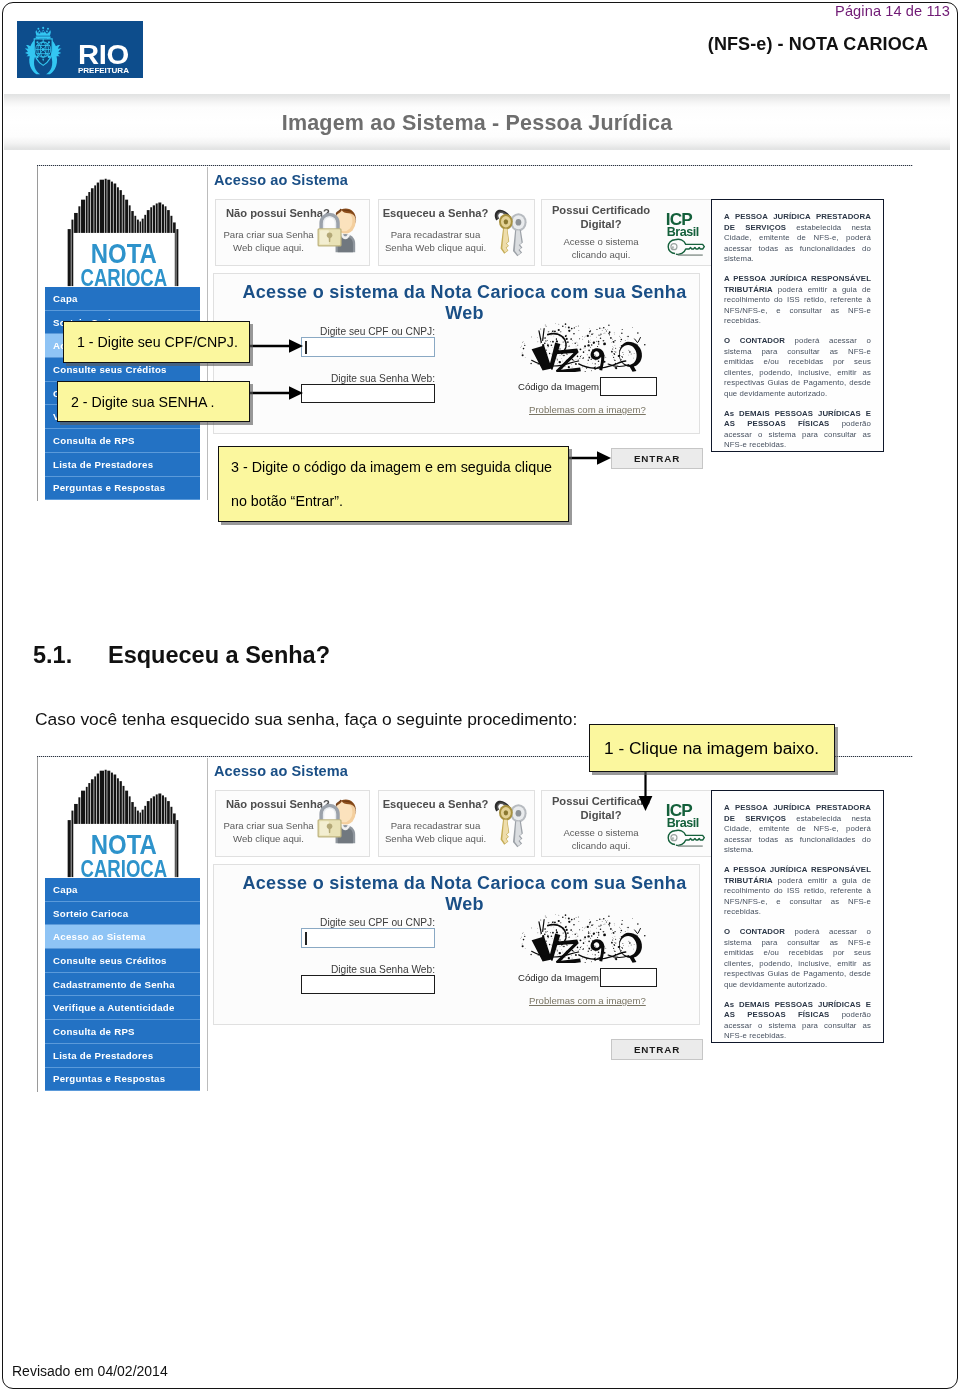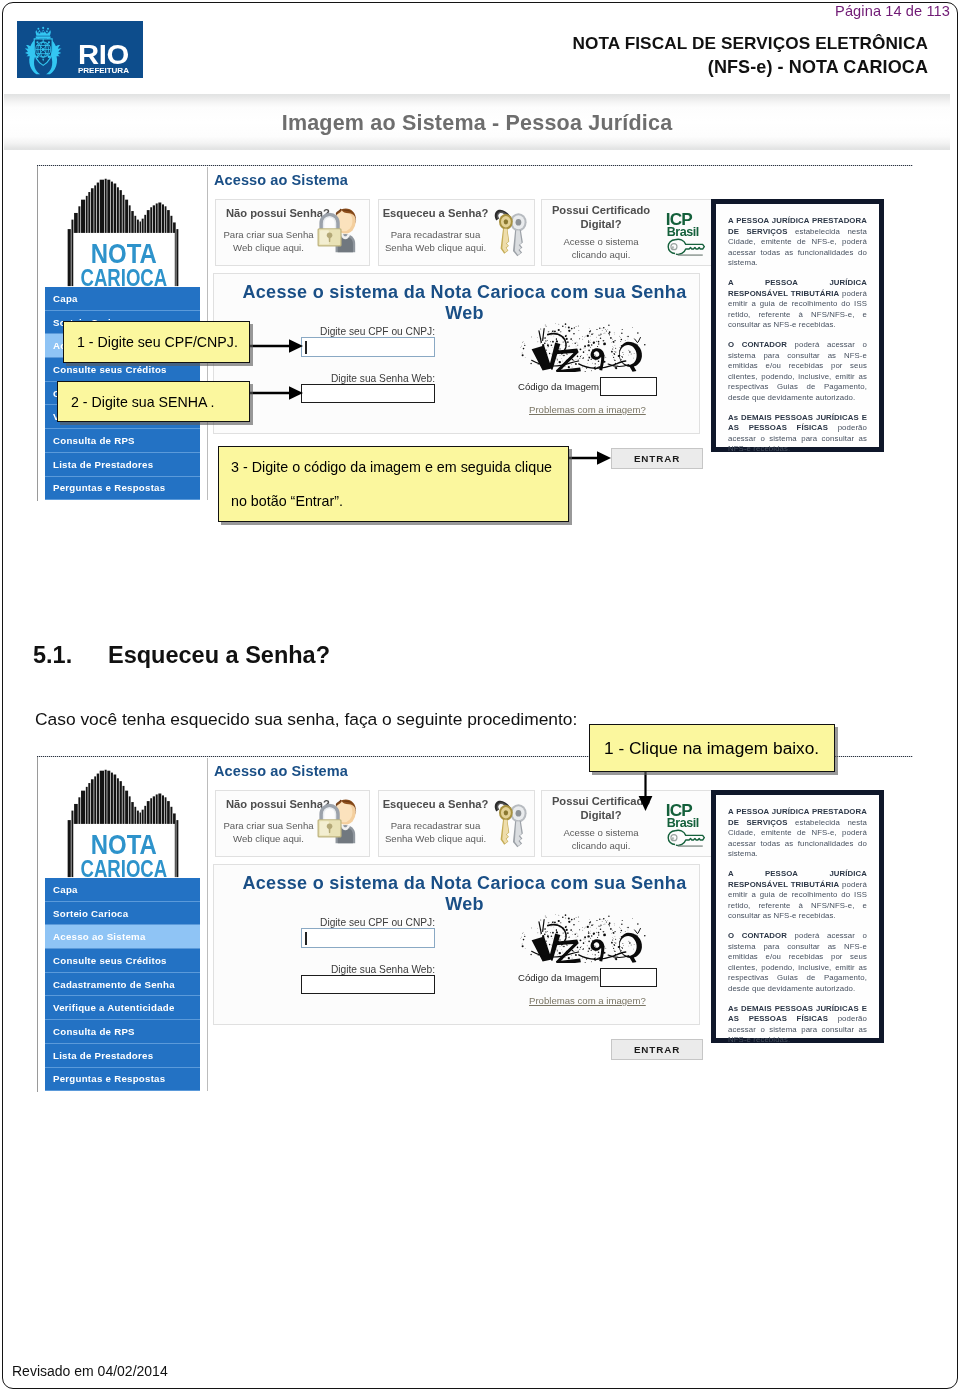--- a/index.html
+++ b/index.html
@@ -63,21 +63,21 @@
   .panel{position:absolute;left:5px;top:107px;width:487px;height:161px;border:1px solid #e0e0e0;background:#fcfcfc;box-sizing:border-box;}
   .panel-h{position:absolute;left:8px;top:8px;width:100%;text-align:center;font-size:18px;font-weight:bold;color:#1a4f86;letter-spacing:.3px;}
   .fld-lab{position:absolute;font-size:10.2px;color:#3b3b3b;text-align:right;}
   .fld{position:absolute;background:#fff;box-sizing:border-box;}
   .cap-img{position:absolute;}
   .cap-lab{position:absolute;font-size:9.6px;color:#222;white-space:nowrap;}
   .cap-help{position:absolute;font-size:9.6px;color:#7a7564;text-decoration:underline;white-space:nowrap;}
   .entrar{position:absolute;left:403px;top:282px;width:90px;height:19px;border:1px solid #c6c6c6;background:#ebebeb;
           display:flex;align-items:center;justify-content:center;font-size:9.8px;font-weight:bold;color:#1b1b1b;letter-spacing:.9px;}
 
-  .infobox{position:absolute;left:503px;top:33px;width:173px;height:253px;border:5px solid #0f172a;background:#fefefe;box-sizing:border-box;padding:12px 12px 0 12px;}
+  .infobox{position:absolute;left:503px;top:33px;width:173px;height:253px;border:1px solid #0f172a;background:#fefefe;box-sizing:border-box;padding:12px 12px 0 12px;}
   .infobox p{margin:0 0 9px 0;font-size:7.8px;line-height:10.6px;color:#46505f;text-align:justify;letter-spacing:.1px;}
   .infobox b{font-weight:bold;color:#2c3747;}
 
   
   .callout{position:absolute;background:#fbf79e;border:1.6px solid #111;box-sizing:border-box;
            box-shadow:3px 3px 0 rgba(90,90,90,.62);color:#000;}
   .callout .ctext{position:absolute;left:0;top:0;width:100%;height:100%;display:flex;align-items:center;
                   justify-content:flex-start;padding-left:13px;box-sizing:border-box;font-size:14.2px;white-space:nowrap;}
   .callout.co4 .ctext{font-size:17.3px;padding-left:14px;}
   .callout .ctext2{flex-direction:column;align-items:flex-start;justify-content:center;padding-left:12px;box-sizing:border-box;gap:18px;font-size:14.3px;white-space:nowrap;}
@@ -129,21 +129,20 @@
         <rect x="19" y="14.8" width="1.2" height="3.4"></rect>
       </g>
     </g>
     <text x="61" y="42.5" font-family="'Liberation Sans',sans-serif" font-size="27" font-weight="bold" fill="#ffffff" letter-spacing="-0.3" textLength="51" lengthAdjust="spacingAndGlyphs">RIO</text>
     <text x="61" y="51.5" font-family="'Liberation Sans',sans-serif" font-size="8.1" font-weight="bold" fill="#ffffff" textLength="51" lengthAdjust="spacing">PREFEITURA</text>
   </svg>
 </div>
 
 <div class="page-indicator">Página 14 de 113</div>
 <div class="doc-title">
-  <div class="l1">NOTA FISCAL DE SERVIÇOS ELETRÔNICA</div>
   <div class="l2">(NFS-e) - NOTA CARIOCA</div>
 </div>
 
 <div class="banner">
   <div class="banner-txt">Imagem ao Sistema - Pessoa Jurídica</div>
 </div>
 
 <div class="sec-num">5.1.</div>
 <div class="sec-head">Esqueceu a Senha?</div>
 <div class="sec-para">Caso você tenha esquecido sua senha, faça o seguinte procedimento:</div>

